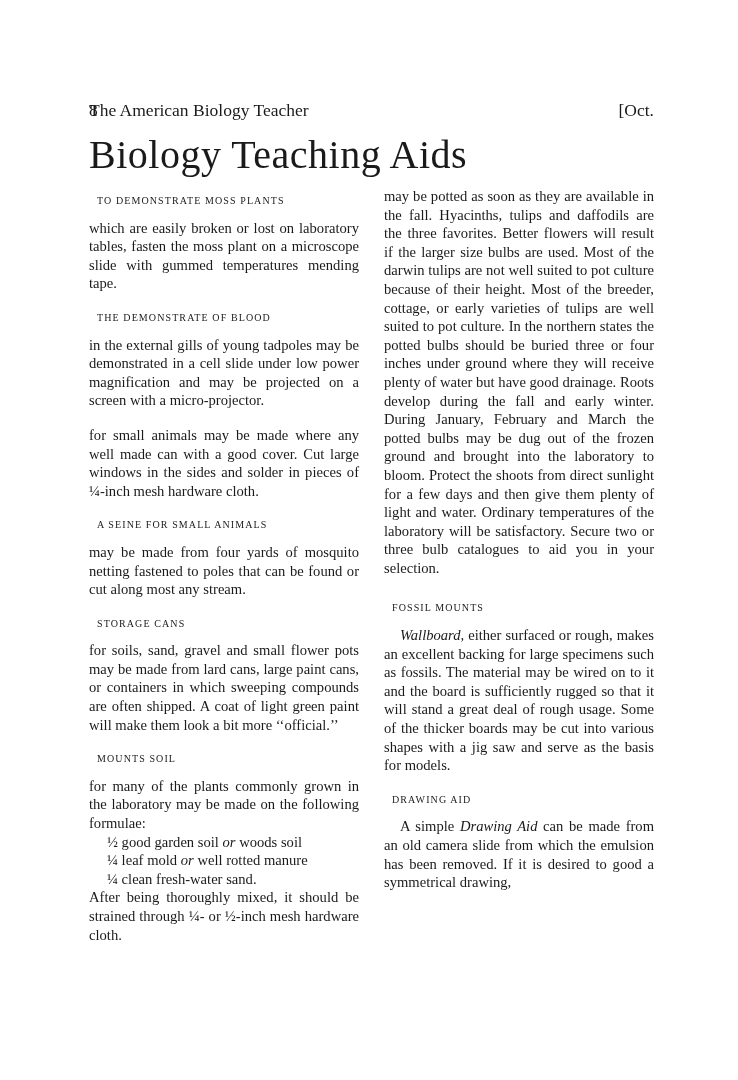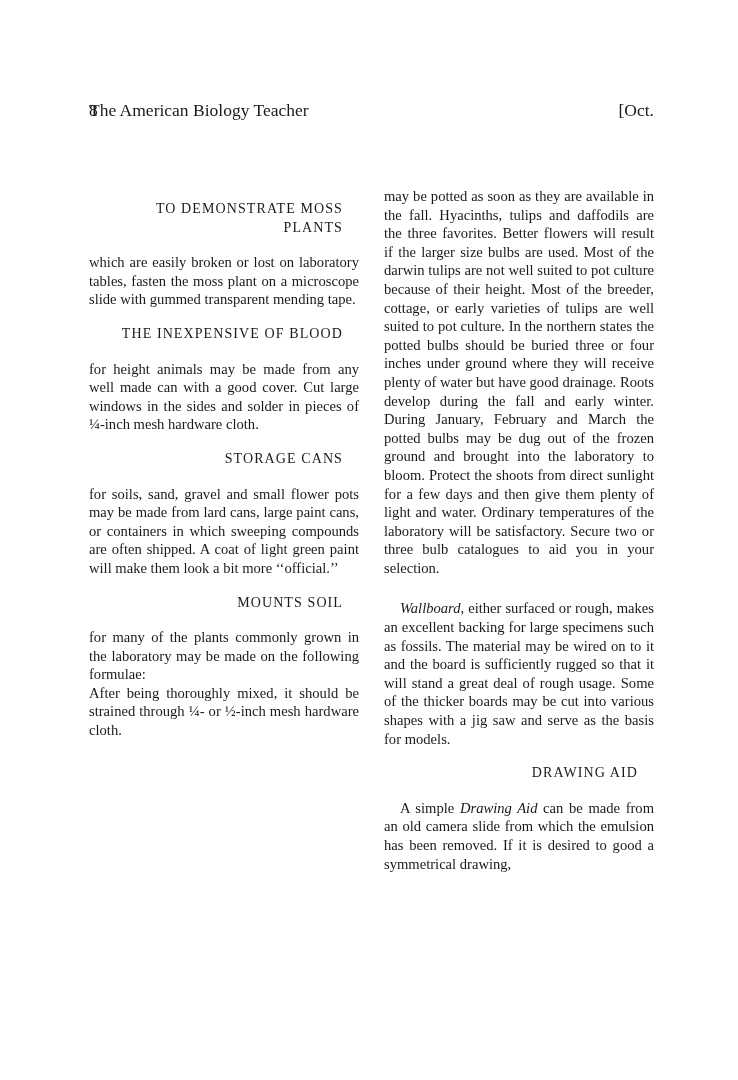--- a/index.html
+++ b/index.html
@@ -19,68 +19,93 @@
   .title {
     position: absolute; top: 131px; left: 89px;
     font-family: "Liberation Serif", serif; font-size: 40px; letter-spacing: 0.5px;
     margin: 0; font-weight: normal; line-height: 48px;
   }
   .col { position: absolute; top: 184px; width: 270px;
     font-family: "Liberation Serif", serif; font-size: 14.6px; line-height: 18.6px; }
   .col.left { left: 89px; }
   .col.right { left: 384px; }
   .heading {
-    text-align: right; font-size: 14px; letter-spacing: 1.1px;
-    margin: 16px; font-weight: normal; line-height: 18.6px;
+    text-align: left; font-size: 10px; letter-spacing: 1.1px;
+    margin: 8px; font-weight: normal; line-height: 18.6px;
   }
   .body-text { text-align: justify; margin: 3px 0 0 0; hyphens: manual; }
   .section { margin-bottom: 16px; }
   .indent { text-indent: 16px; }
   .formula-line { padding-left: 18px; margin: 0; }
   em { font-style: italic; }
 </style>
 </head>
 <body>
 
 <div class="page">
 
   <div class="running-head">
     <span class="pg">8</span>
     <span class="journal">The American Biology Teacher</span>
     <span class="month">[Oct.</span>
   </div>
 
+  <h1 class="title">Biology Teaching Aids</h1>
 
   <div class="col left">
     <div class="section">
       <h2 class="heading">TO DEMONSTRATE MOSS PLANTS</h2>
-      <p class="body-text">which are easily broken or lost on laboratory tables, fasten the moss plant on a microscope slide with gummed transparent mending tape.</p>
+      <p class="body-text">which are easily broken or lost on laboratory tables, fasten the moss plant on a microscope slide with gummed temperatures mending tape.</p>
     </div>
     <div class="section">
-      <h2 class="heading">THE INEXPENSIVE OF BLOOD</h2>
+      <h2 class="heading">THE DEMONSTRATE OF BLOOD</h2>
+      <p class="body-text">in the external gills of young tadpoles may be demonstrated in a cell slide under low power magnification and may be projected on a screen with a micro-projector.</p>
     </div>
     <div class="section">
-      <p class="body-text">for height animals may be made from any well made can with a good cover.  Cut large windows in the sides and solder in pieces of ¼-inch mesh hardware cloth.</p>
+      <p class="body-text">for small animals may be made where any well made can with a good cover.  Cut large windows in the sides and solder in pieces of ¼-inch mesh hardware cloth.</p>
+    </div>
+    <div class="section">
+      <h2 class="heading">A SEINE FOR SMALL ANIMALS</h2>
+      <p class="body-text">may be made from four yards of mosquito netting fastened to poles that can be found or cut along most any stream.</p>
     </div>
     <div class="section">
       <h2 class="heading">STORAGE CANS</h2>
       <p class="body-text">for soils, sand, gravel and small flower pots may be made from lard cans, large paint cans, or containers in which sweeping compounds are often shipped.  A coat of light green paint will make them look a bit more ‘‘official.’’</p>
     </div>
     <div class="section">
       <h2 class="heading">MOUNTS SOIL</h2>
       <p class="body-text">for many of the plants commonly grown in the laboratory may be made on the following formulae:</p>
+      <div>
+        <p class="formula-line">
+          <span>½</span>
+          <span>good garden soil</span>
+          <em>or</em>
+          <span>woods soil</span>
+        </p>
+        <p class="formula-line">
+          <span>¼</span>
+          <span>leaf mold</span>
+          <em>or</em>
+          <span>well rotted manure</span>
+        </p>
+        <p class="formula-line">
+          <span>¼</span>
+          <span>clean fresh-water sand.</span>
+        </p>
+      </div>
       <p class="body-text" style="margin-top:0">After being thoroughly mixed, it should be strained through ¼- or ½-inch mesh hardware cloth.</p>
     </div>
   </div>
 
   <div class="col right">
     <div class="section">
       <p class="body-text">may be potted as soon as they are available in the fall.  Hyacinths, tulips and daffodils are the three favorites.  Better flowers will result if the larger size bulbs are used.  Most of the darwin tulips are not well suited to pot culture because of their height.  Most of the breeder, cottage, or early varieties of tulips are well suited to pot culture.  In the northern states the potted bulbs should be buried three or four inches under ground where they will receive plenty of water but have good drainage.  Roots develop during the fall and early winter.  During January, February and March the potted bulbs may be dug out of the frozen ground and brought into the laboratory to bloom.  Protect the shoots from direct sunlight for a few days and then give them plenty of light and water.  Ordinary temperatures of the laboratory will be satisfactory.  Secure two or three bulb catalogues to aid you in your selection.</p>
     </div>
     <div class="section" style="margin-top:22px">
+      <h2 class="heading">FOSSIL MOUNTS</h2>
       <p class="body-text indent"><em>Wallboard,</em><span> either surfaced or rough, makes an excellent backing for large specimens such as fossils.  The material may be wired on to it and the board is sufficiently rugged so that it will stand a great deal of rough usage.  Some of the thicker boards may be cut into various shapes with a jig saw and serve as the basis for models.</span></p>
     </div>
     <div class="section">
       <h2 class="heading">DRAWING AID</h2>
       <p class="body-text indent"><span>A simple </span><em>Drawing Aid</em><span> can be made from an old camera slide from which the emulsion has been removed.  If it is desired to good a symmetrical drawing,</span></p>
     </div>
   </div>
 
 </div>
 

